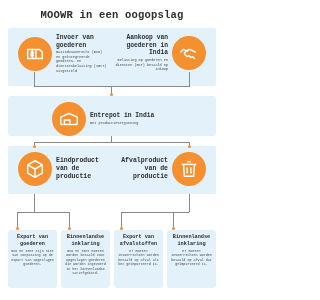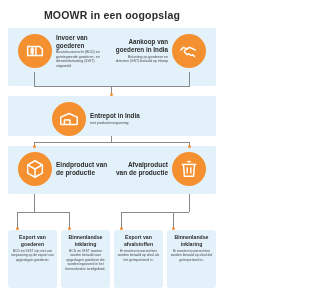--- a/index.html
+++ b/index.html
@@ -3,21 +3,21 @@
 <meta charset="utf-8">
 <style>
   html,body{margin:0;padding:0;}
   body{
     width:224px;height:300px;
     background:#ffffff;
     font-family:"Liberation Sans",sans-serif;
     color:#3b3b3b;
     overflow:hidden;
   }
-  .page{position:relative;width:224px;height:244px;}
+  .page{position:relative;width:224px;height:244px;font-family:Liberation Mono, monospace;}
 
   
   .title{
     text-align:center;
     font-size:10.5px;
     font-weight:bold;
     letter-spacing:.2px;
     color:#2c2c2c;
     padding-top:9px;
   }

